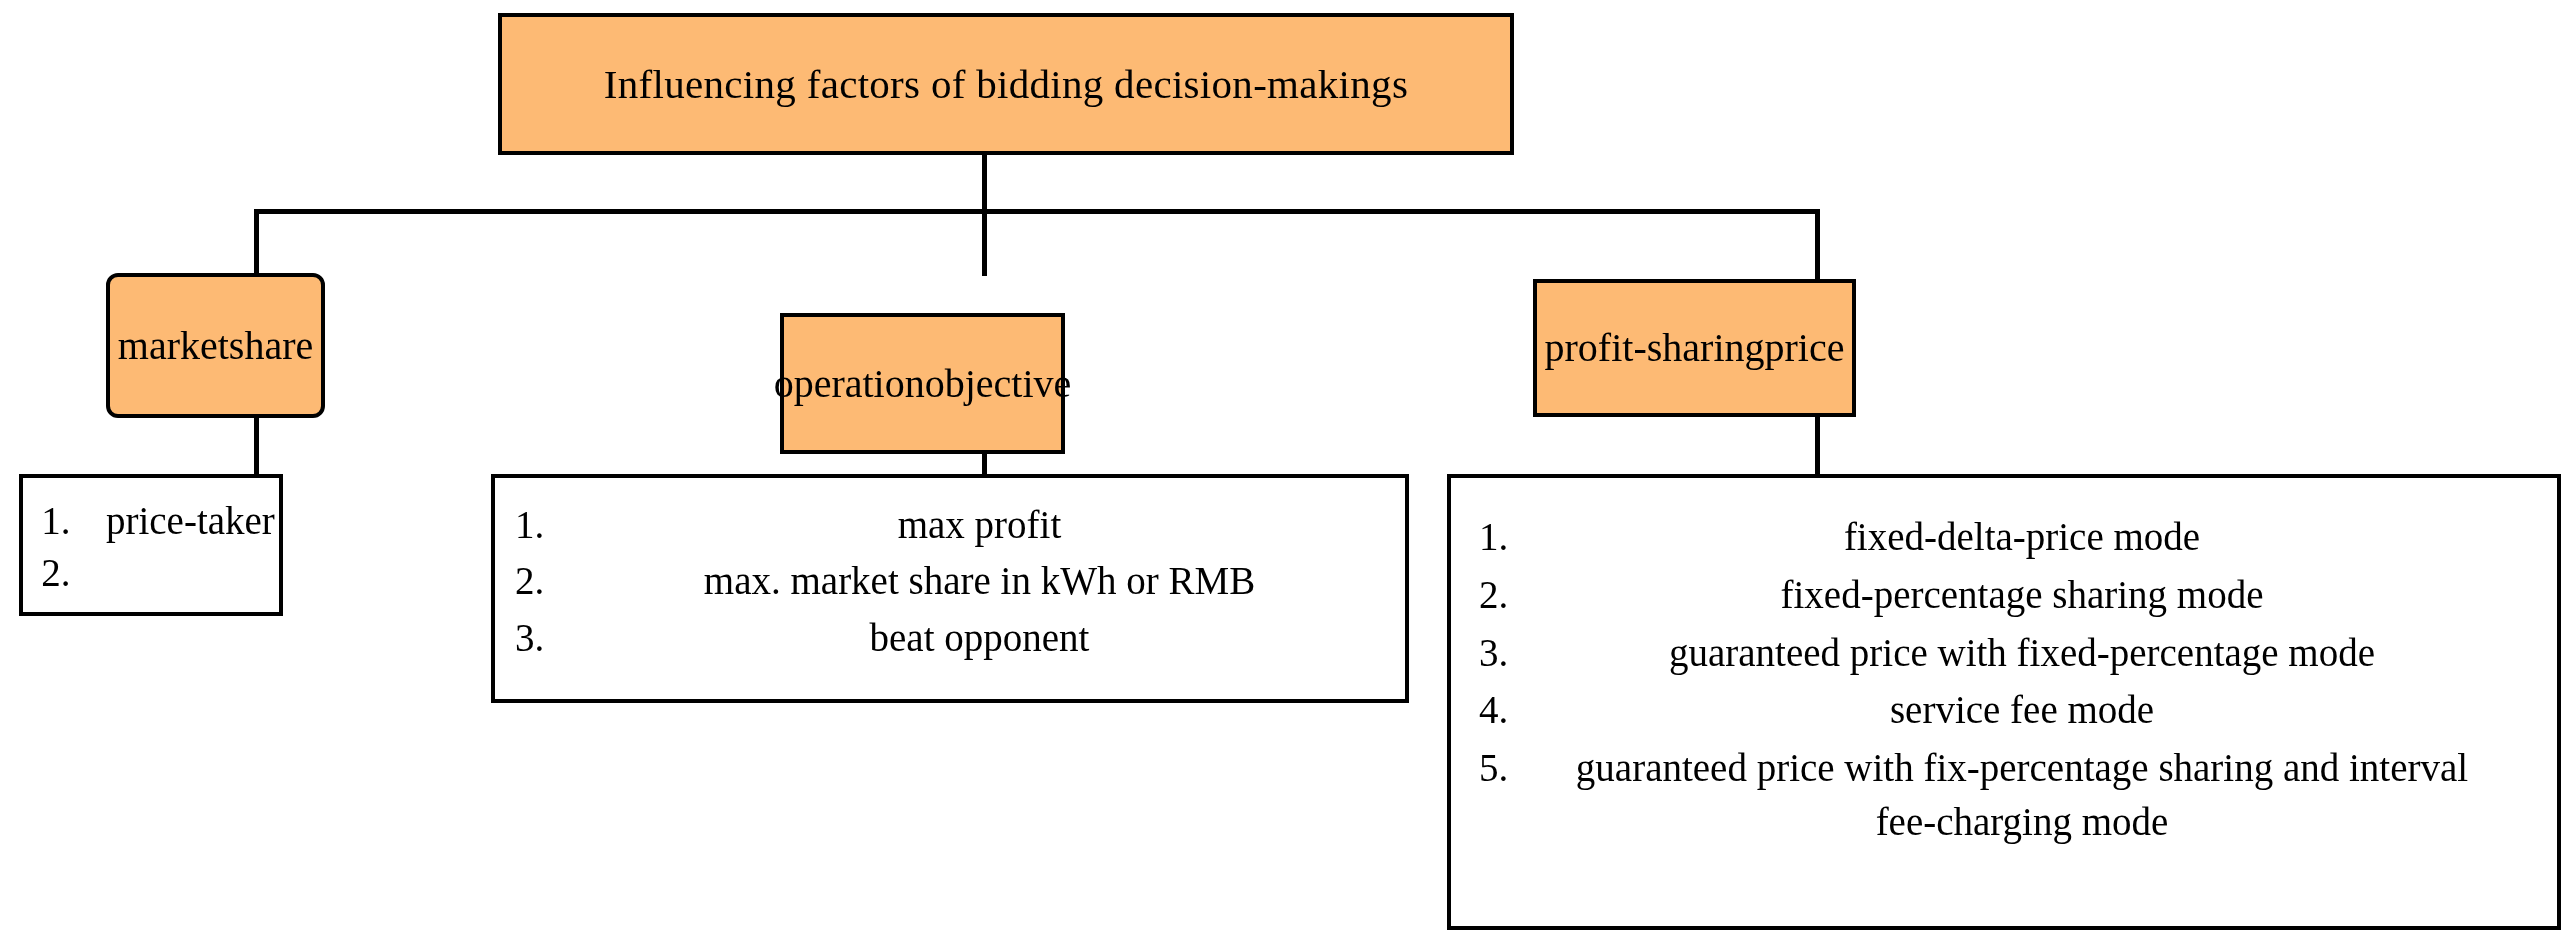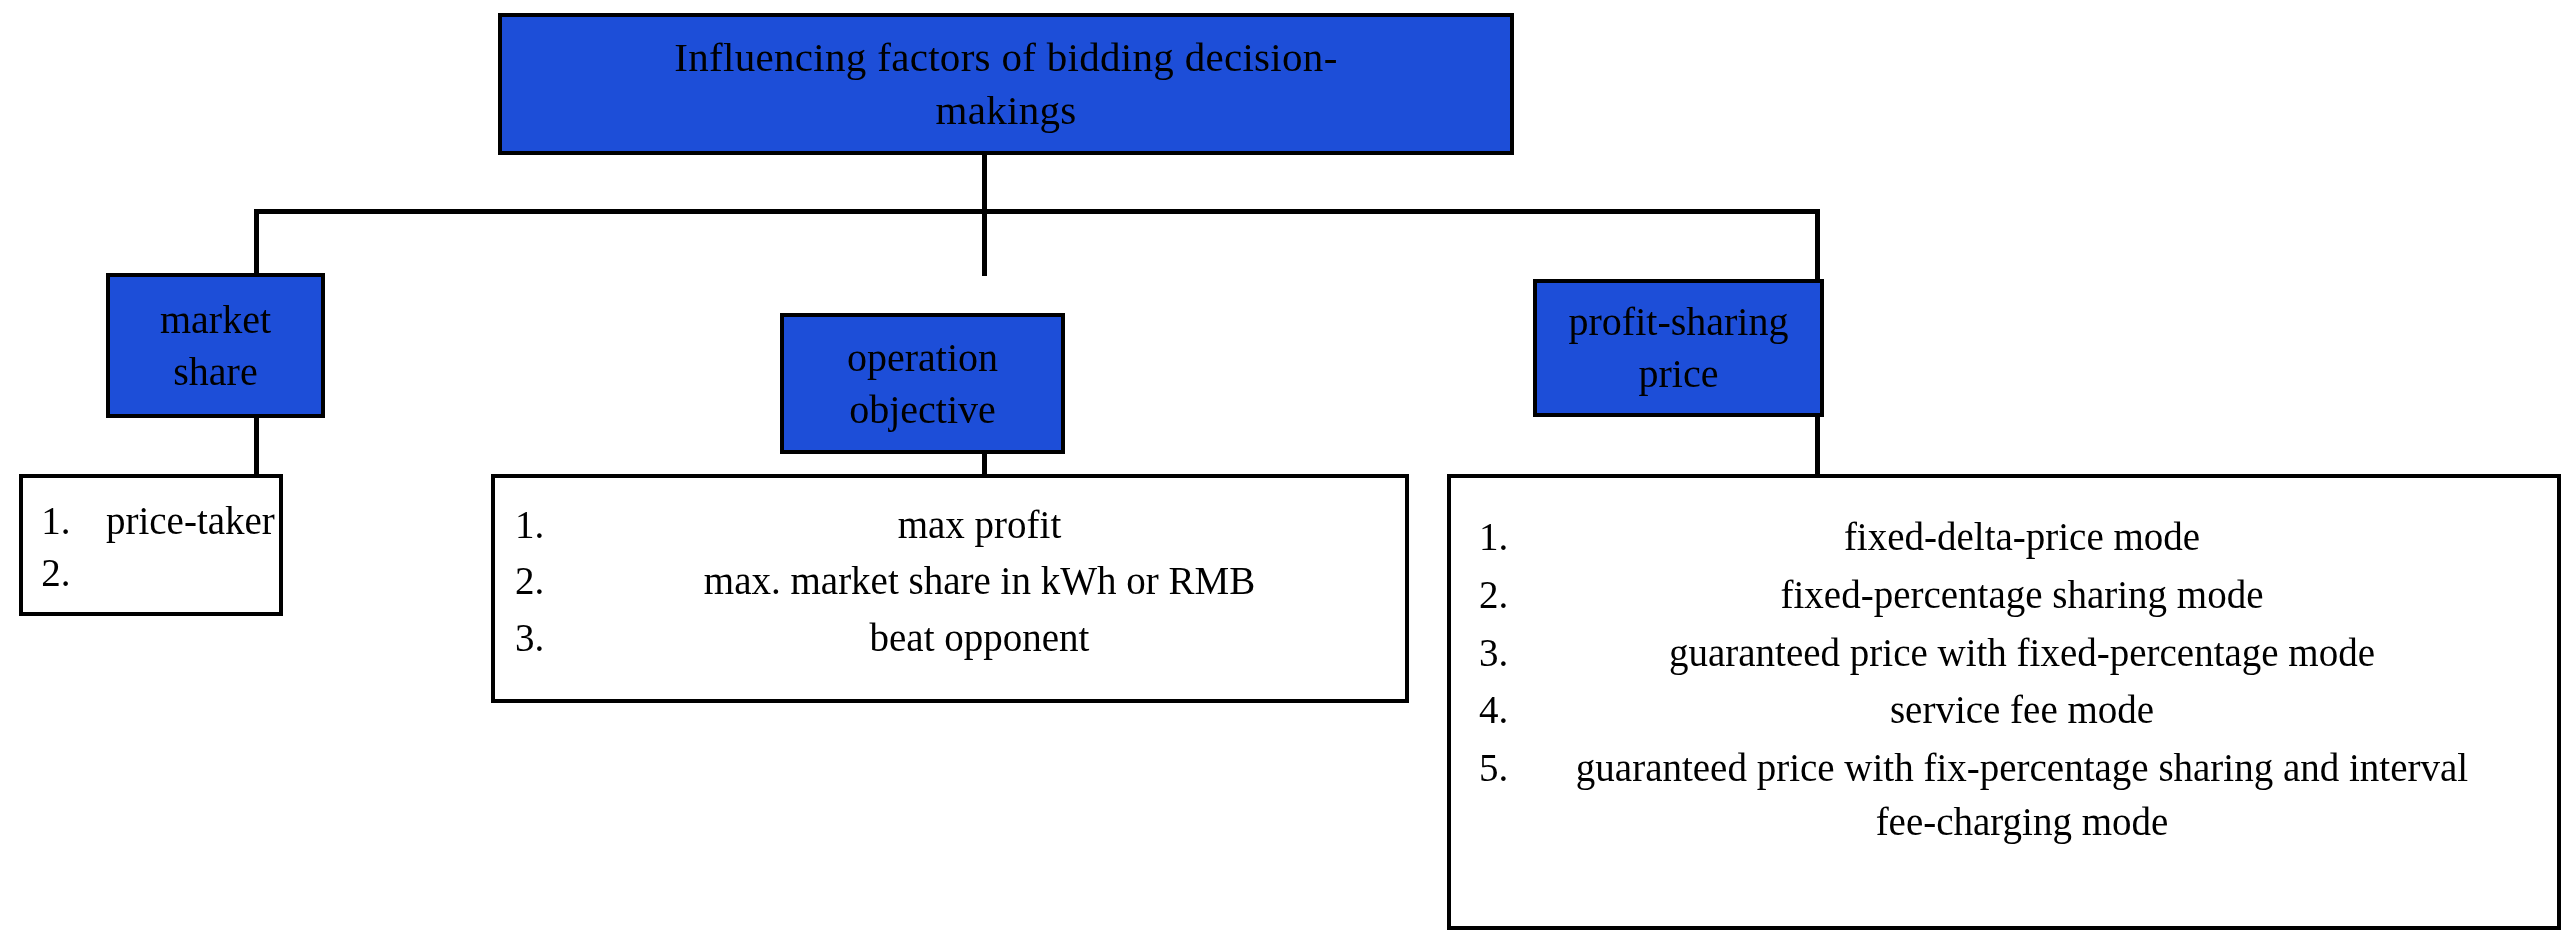--- a/index.html
+++ b/index.html
@@ -13,23 +13,23 @@
     height: 946px;
     background: #ffffff;
     font-family: "Liberation Serif", "DejaVu Serif", serif;
     color: #000000;
     overflow: hidden;
   }
   .box {
     position: absolute;
     box-sizing: border-box;
     border: 4px solid #000000;
-    background: #1d4ed8;
+    background: #fdba74;
     display: flex;
-    flex-direction: column;
+    flex-direction: row;
     justify-content: center;
     align-items: center;
     z-index: 3;
   }
   .box .line {
     display: block;
     text-align: center;
     white-space: nowrap;
     line-height: 1.30;
   }
@@ -41,28 +41,29 @@
     width: 1016px;
     height: 142px;
     font-size: 41px;
   }
   #root-box .line { letter-spacing: 0.3px; }
 
   
   #node-market-share {
     left: 106px; top: 273px; width: 219px; height: 145px;
     font-size: 40px;
+    border-radius: 12px;
   }
   #node-operation-objective {
     left: 780px; top: 273px; width: 285px; height: 141px;
     font-size: 40px;
     margin-top: 40px;
   }
   #node-profit-sharing {
-    left: 1533px; top: 279px; width: 291px; height: 138px;
+    left: 1533px; top: 279px; width: 323px; height: 138px;
     font-size: 40px;
   }
 
   
   .listbox {
     position: absolute;
     box-sizing: border-box;
     border: 4px solid #000000;
     background: #ffffff;
     z-index: 3;

